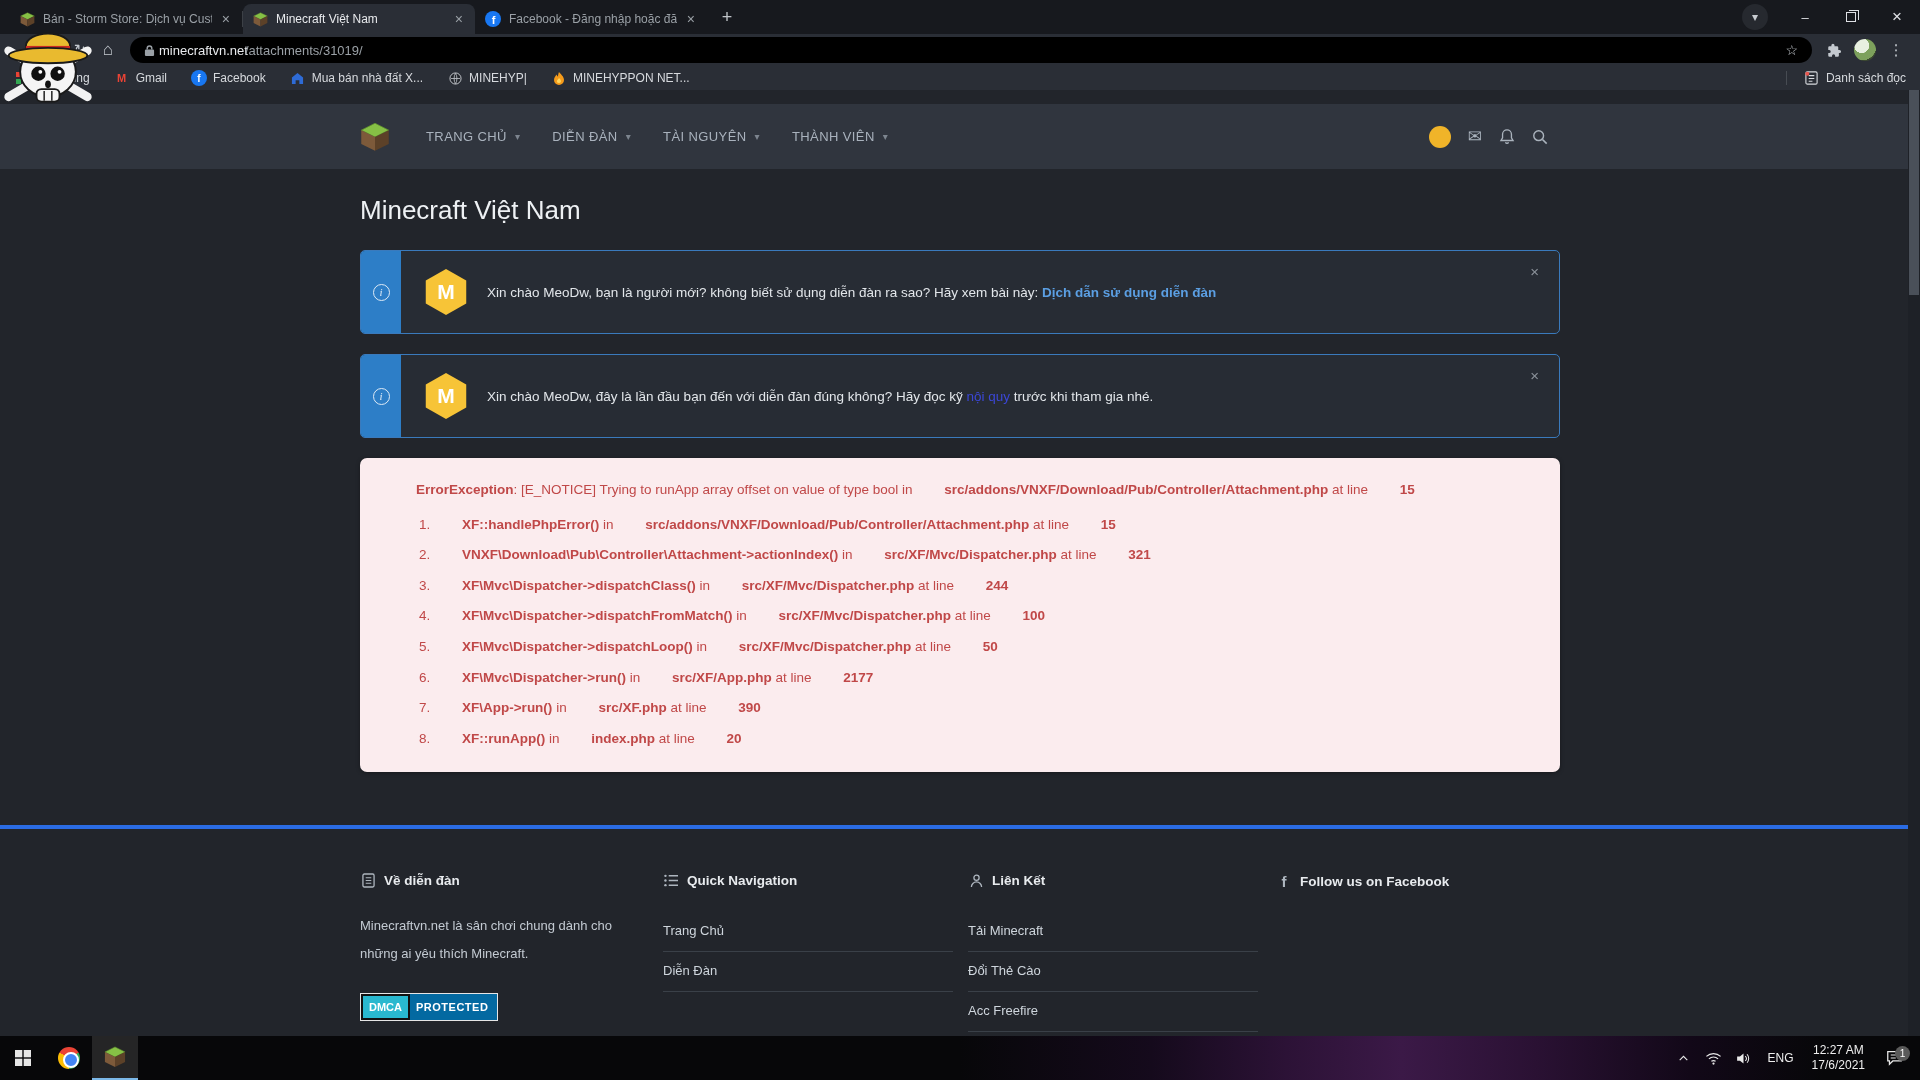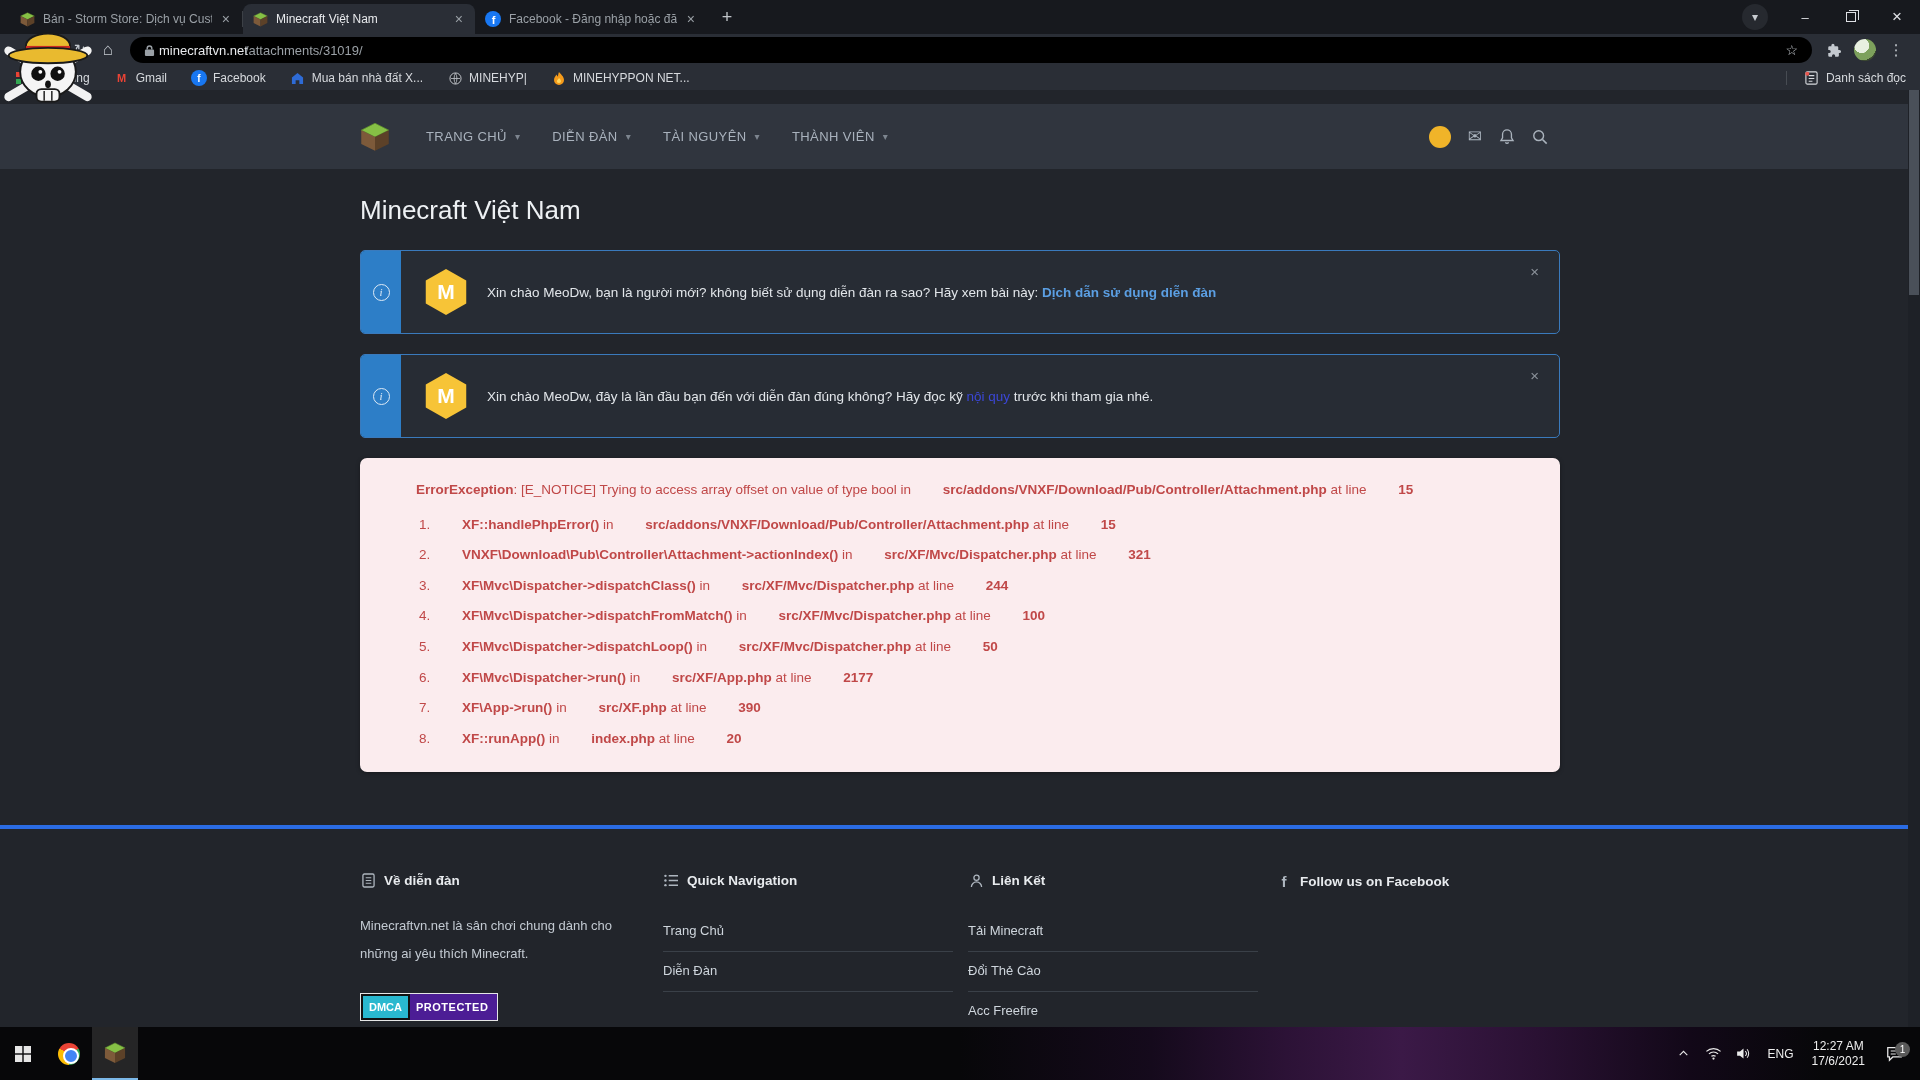--- a/index.html
+++ b/index.html
@@ -97,33 +97,33 @@
 
   .blue-divider { height:4px; background:#2b6ce4; margin-top:53px; }
 
   .footer { width:1200px; margin:0 auto; padding-top:44px;
             display:grid; grid-template-columns:303px 305px 308px 1fr; }
   .f-head { display:flex; align-items:center; gap:8px; color:#e8ebee; font-weight:700;
             font-size:13.5px; margin-bottom:24px; }
   .f-head-ic { color:#aeb6bf; display:flex; align-items:center; width:16px; justify-content:center; }
   .f-text { color:#c3cad2; font-size:13px; line-height:2.1; width:255px; }
   .dmca { margin-top:26px; display:inline-flex; align-items:stretch; border:1px solid #e6e6e6;
-          background:#4c1d95; }
+          background:#0369a1; }
   .dmca-l { background:#29b8cf; color:#fff; font-weight:700; font-size:11px; padding:5px 6px;
             border:2px solid #111; }
   .dmca-r { color:#fff; font-weight:700; font-size:11px; padding:5px 9px 5px 6px;
             display:flex; align-items:center; letter-spacing:.5px; }
   .f-links { list-style:none; width:290px; }
   .f-links li { padding:11px 0 13px; border-bottom:1px solid #3a4048; color:#ced5dc; font-size:13px; }
 
   .scrollbar { position:absolute; right:0; top:0; bottom:0; width:12px; background:#1e2127; }
   .scroll-thumb { position:absolute; top:0; left:1px; width:10px; height:205px; background:#4a5059; }
 
   
-  .taskbar { height:53px; flex:0 0 auto; display:flex; align-items:stretch; position:relative;
+  .taskbar { height:44px; flex:0 0 auto; display:flex; align-items:stretch; position:relative;
      background:linear-gradient(90deg,#070709 0%,#070709 50%,#150a1c 60%,#2c1236 67%,#3b1947 73%,#2a1133 80%,#120818 88%,#070709 95%); }
   .tb-btn { width:46px; display:flex; align-items:center; justify-content:center; }
   .tb-btn.app-active { background:rgba(255,255,255,.12); border-bottom:2px solid #7cb8e8; }
   .chrome-ic { width:22px; height:22px; border-radius:50%; position:relative;
      background:conic-gradient(from -60deg,#ea4335 0 120deg,#34a853 120deg 240deg,#fbbc05 240deg 360deg); }
   .chrome-ic::after { content:""; position:absolute; left:5px; top:5px; width:12px; height:12px;
      border-radius:50%; background:#4285f4; border:2px solid #fff; }
   .tb-right { margin-left:auto; display:flex; align-items:center; }
   .tray-ic { width:30px; display:flex; align-items:center; justify-content:center; color:#e9e9e9; }
   .tray-lang { color:#eee; font-size:12px; padding:0 9px; }
@@ -347,21 +347,21 @@
       <div class="alert">
         <div class="alert-stripe">
           <span class="info-ic">i</span>
         </div>
         <div class="alert-avatar">M</div>
         <div class="alert-text"><span>Xin chào MeoDw, đây là lần đầu bạn đến với diễn đàn đúng không? Hãy đọc kỹ </span><a class="alert-link-2">nội quy</a><span> trước khi tham gia nhé.</span></div>
         <span class="alert-close">×</span>
       </div>
 
       <div class="error-box">
-        <div class="error-head"><span class="b">ErrorException</span><span>: [E_NOTICE] Trying to access array offset on value of type bool in </span><span class="b">src/addons/VNXF/Download/Pub/Controller/Attachment.php</span><span> at line </span><span class="b">15</span></div>
+        <div class="error-head"><span class="b">ErrorException</span><span>: [E_NOTICE] Trying to runApp array offset on value of type bool in </span><span class="b">src/addons/VNXF/Download/Pub/Controller/Attachment.php</span><span> at line </span><span class="b">15</span></div>
         <ol>
           <li><span class="b">XF::handlePhpError()</span><span> in </span><span class="b">src/addons/VNXF/Download/Pub/Controller/Attachment.php</span><span> at line </span><span class="b">15</span></li>
           <li><span class="b">VNXF\Download\Pub\Controller\Attachment-&gt;actionIndex()</span><span> in </span><span class="b">src/XF/Mvc/Dispatcher.php</span><span> at line </span><span class="b">321</span></li>
           <li><span class="b">XF\Mvc\Dispatcher-&gt;dispatchClass()</span><span> in </span><span class="b">src/XF/Mvc/Dispatcher.php</span><span> at line </span><span class="b">244</span></li>
           <li><span class="b">XF\Mvc\Dispatcher-&gt;dispatchFromMatch()</span><span> in </span><span class="b">src/XF/Mvc/Dispatcher.php</span><span> at line </span><span class="b">100</span></li>
           <li><span class="b">XF\Mvc\Dispatcher-&gt;dispatchLoop()</span><span> in </span><span class="b">src/XF/Mvc/Dispatcher.php</span><span> at line </span><span class="b">50</span></li>
           <li><span class="b">XF\Mvc\Dispatcher-&gt;run()</span><span> in </span><span class="b">src/XF/App.php</span><span> at line </span><span class="b">2177</span></li>
           <li><span class="b">XF\App-&gt;run()</span><span> in </span><span class="b">src/XF.php</span><span> at line </span><span class="b">390</span></li>
           <li><span class="b">XF::runApp()</span><span> in </span><span class="b">index.php</span><span> at line </span><span class="b">20</span></li>
         </ol>

